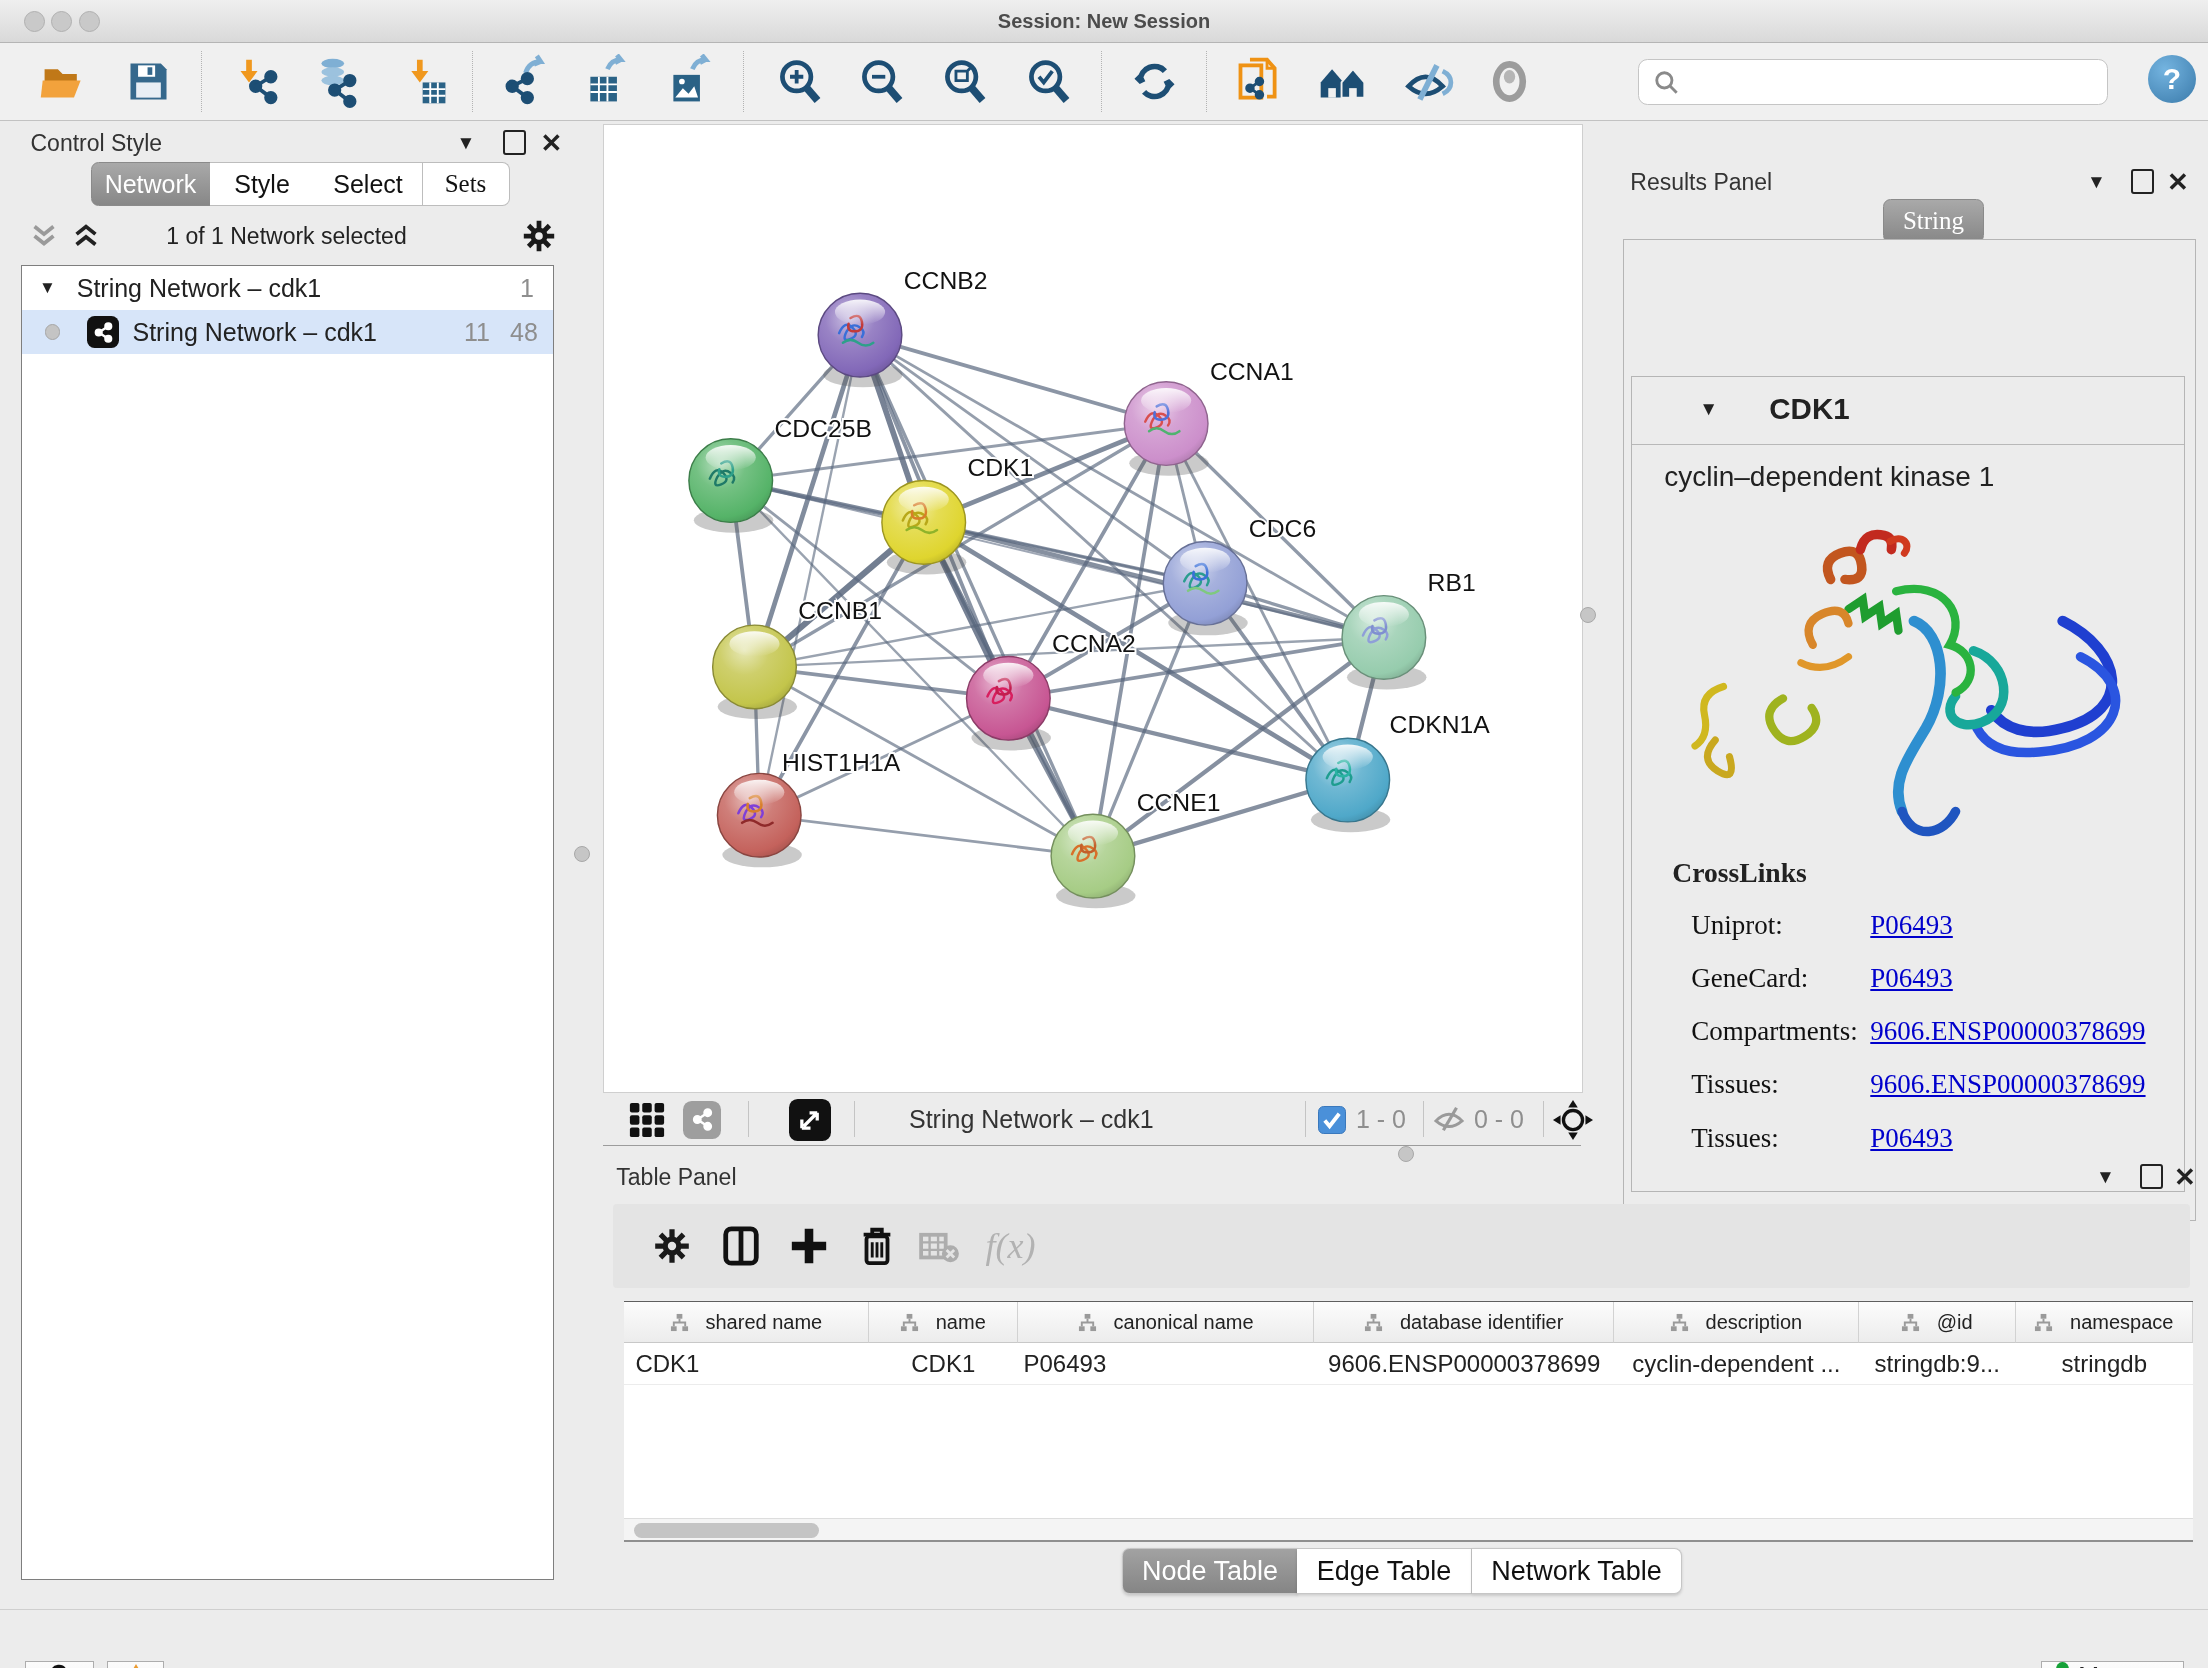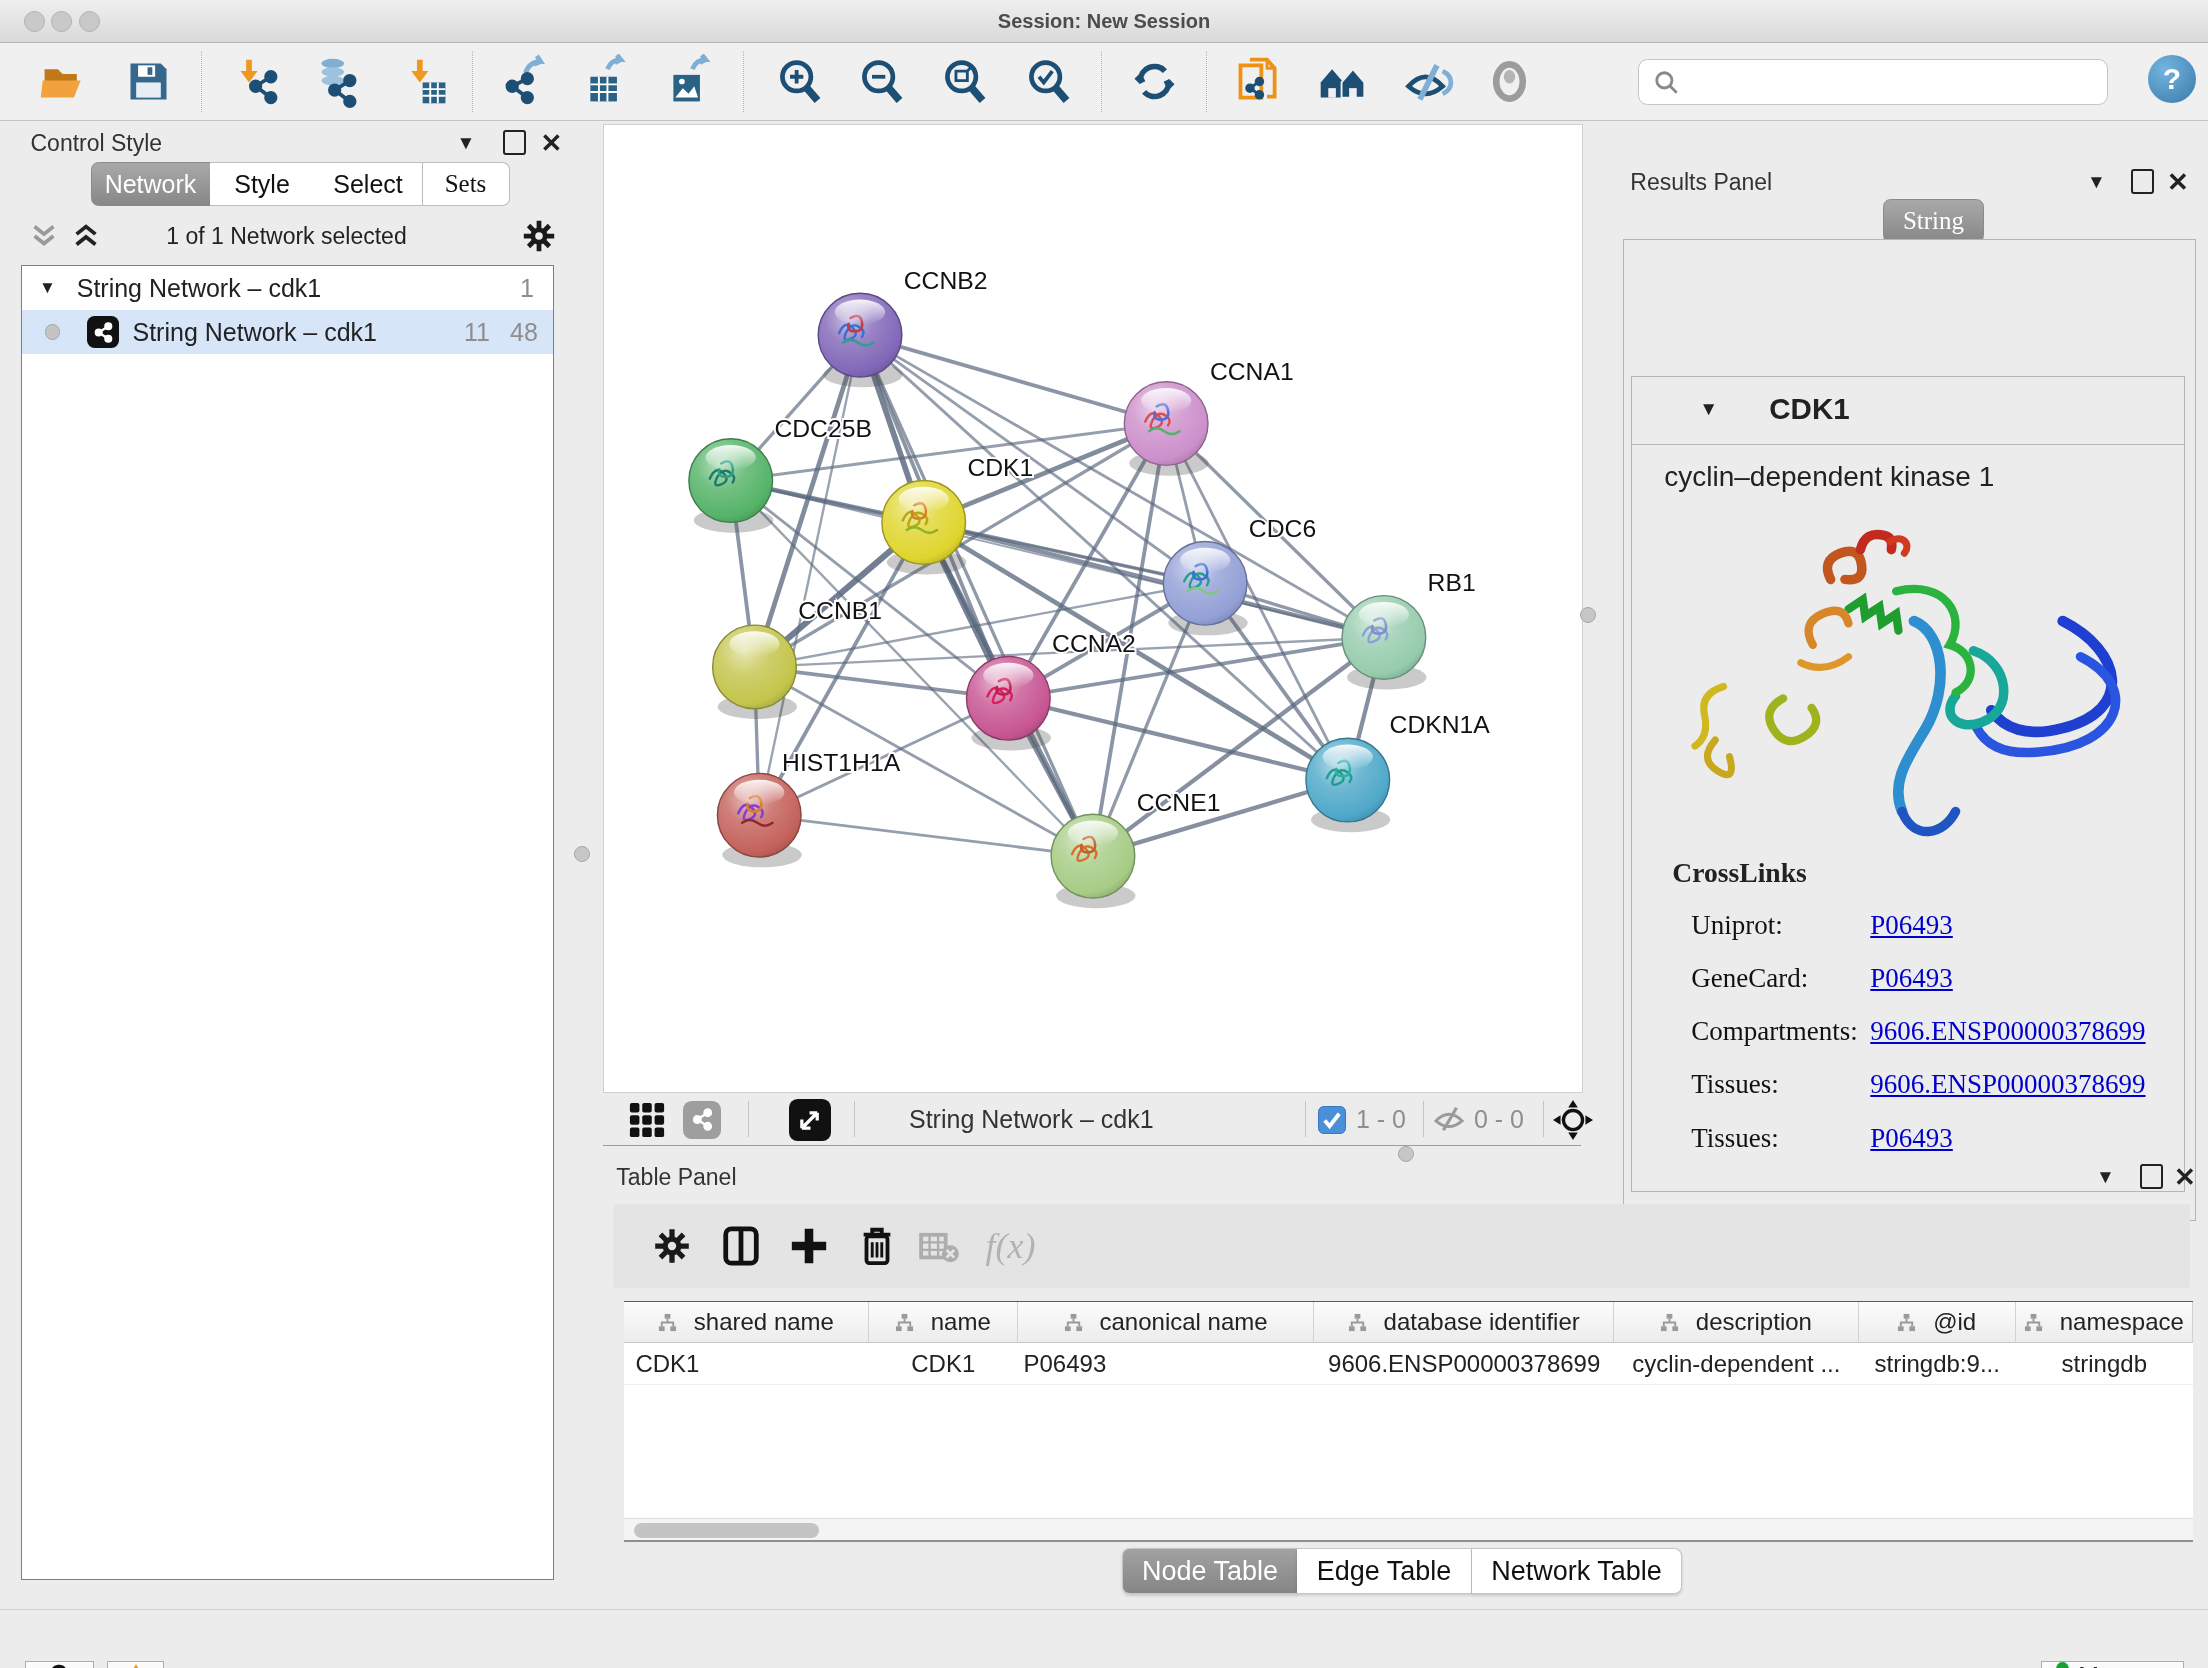--- a/index.html
+++ b/index.html
@@ -39,21 +39,21 @@
   #results{left:1617px;top:124px;width:582px;height:1056px;margin-top:39px;}
   .rbox{border:1px solid #b5b5b5;background:#ececec;}
   .wbtn{background:linear-gradient(#ffffff,#f2f2f2);border:1px solid #c2c2c2;border-radius:9.5px;font-size:26px;text-align:center;color:#111;}
   .serif{font-family:"Liberation Serif",serif;}
   .xl-label{font-size:27px;color:#111;}
   .xl-link{font-size:27px;color:#0000cc;text-decoration:underline;}
   
   #tablepanel{left:603px;top:1158px;width:1596px;height:439px;}
   #ttool{left:9.5px;top:46px;width:1577px;height:84px;background:#e4e4e4;border-radius:3.8px;}
   #ntable{left:21px;top:143px;width:1569px;height:217px;background:#fff;border-top:1.9px solid #5e5e5e;}
-  .hcell{background:linear-gradient(#fcfcfc,#ececec);border-right:1px solid #d2d2d2;border-bottom:1px solid #c8c8c8;height:41px;display:flex;align-items:center;justify-content:center;font-size:24px;gap:17px;overflow:hidden;white-space:nowrap;}
+  .hcell{background:linear-gradient(#fcfcfc,#ececec);border-right:1px solid #d2d2d2;border-bottom:1px solid #c8c8c8;height:41px;display:flex;align-items:center;justify-content:center;font-size:20px;gap:17px;overflow:hidden;white-space:nowrap;}
   .dcell{height:41px;display:flex;align-items:center;font-size:24px;overflow:hidden;white-space:nowrap;padding:0 5.7px;box-sizing:border-box;}
   .btab{height:44px;line-height:44px;text-align:center;font-size:27px;background:#fff;border:1px solid #c6c6c6;border-left:none;color:#111;box-shadow:0 1.9px 2.9px rgba(0,0,0,.15);}
   .btab.first{border-left:1px solid #c6c6c6;border-radius:7.6px 0 0 7.6px;}
   .btab.last{border-radius:0 7.6px 7.6px 0;}
   .btab.active{background:linear-gradient(#a2a2a2,#858585);color:#fff;}
   
   #statusbar{left:0;top:1609px;width:2208px;height:59px;background:#ececec;border-top:1px solid #cfcfcf;}
   .sbtn{top:3px;height:44px;background:linear-gradient(#fcfcfc,#ebebeb);border:1.9px solid #adadad;display:flex;align-items:flex-start;justify-content:center;gap:9.5px;font-size:25px;margin-top:48px;}
   .dot{width:13.3px;height:13.3px;border-radius:50%;background:#c4c4c4;border:1px solid #a6a6a6;}
   .netlabel{font-size:25px;color:#333;}

